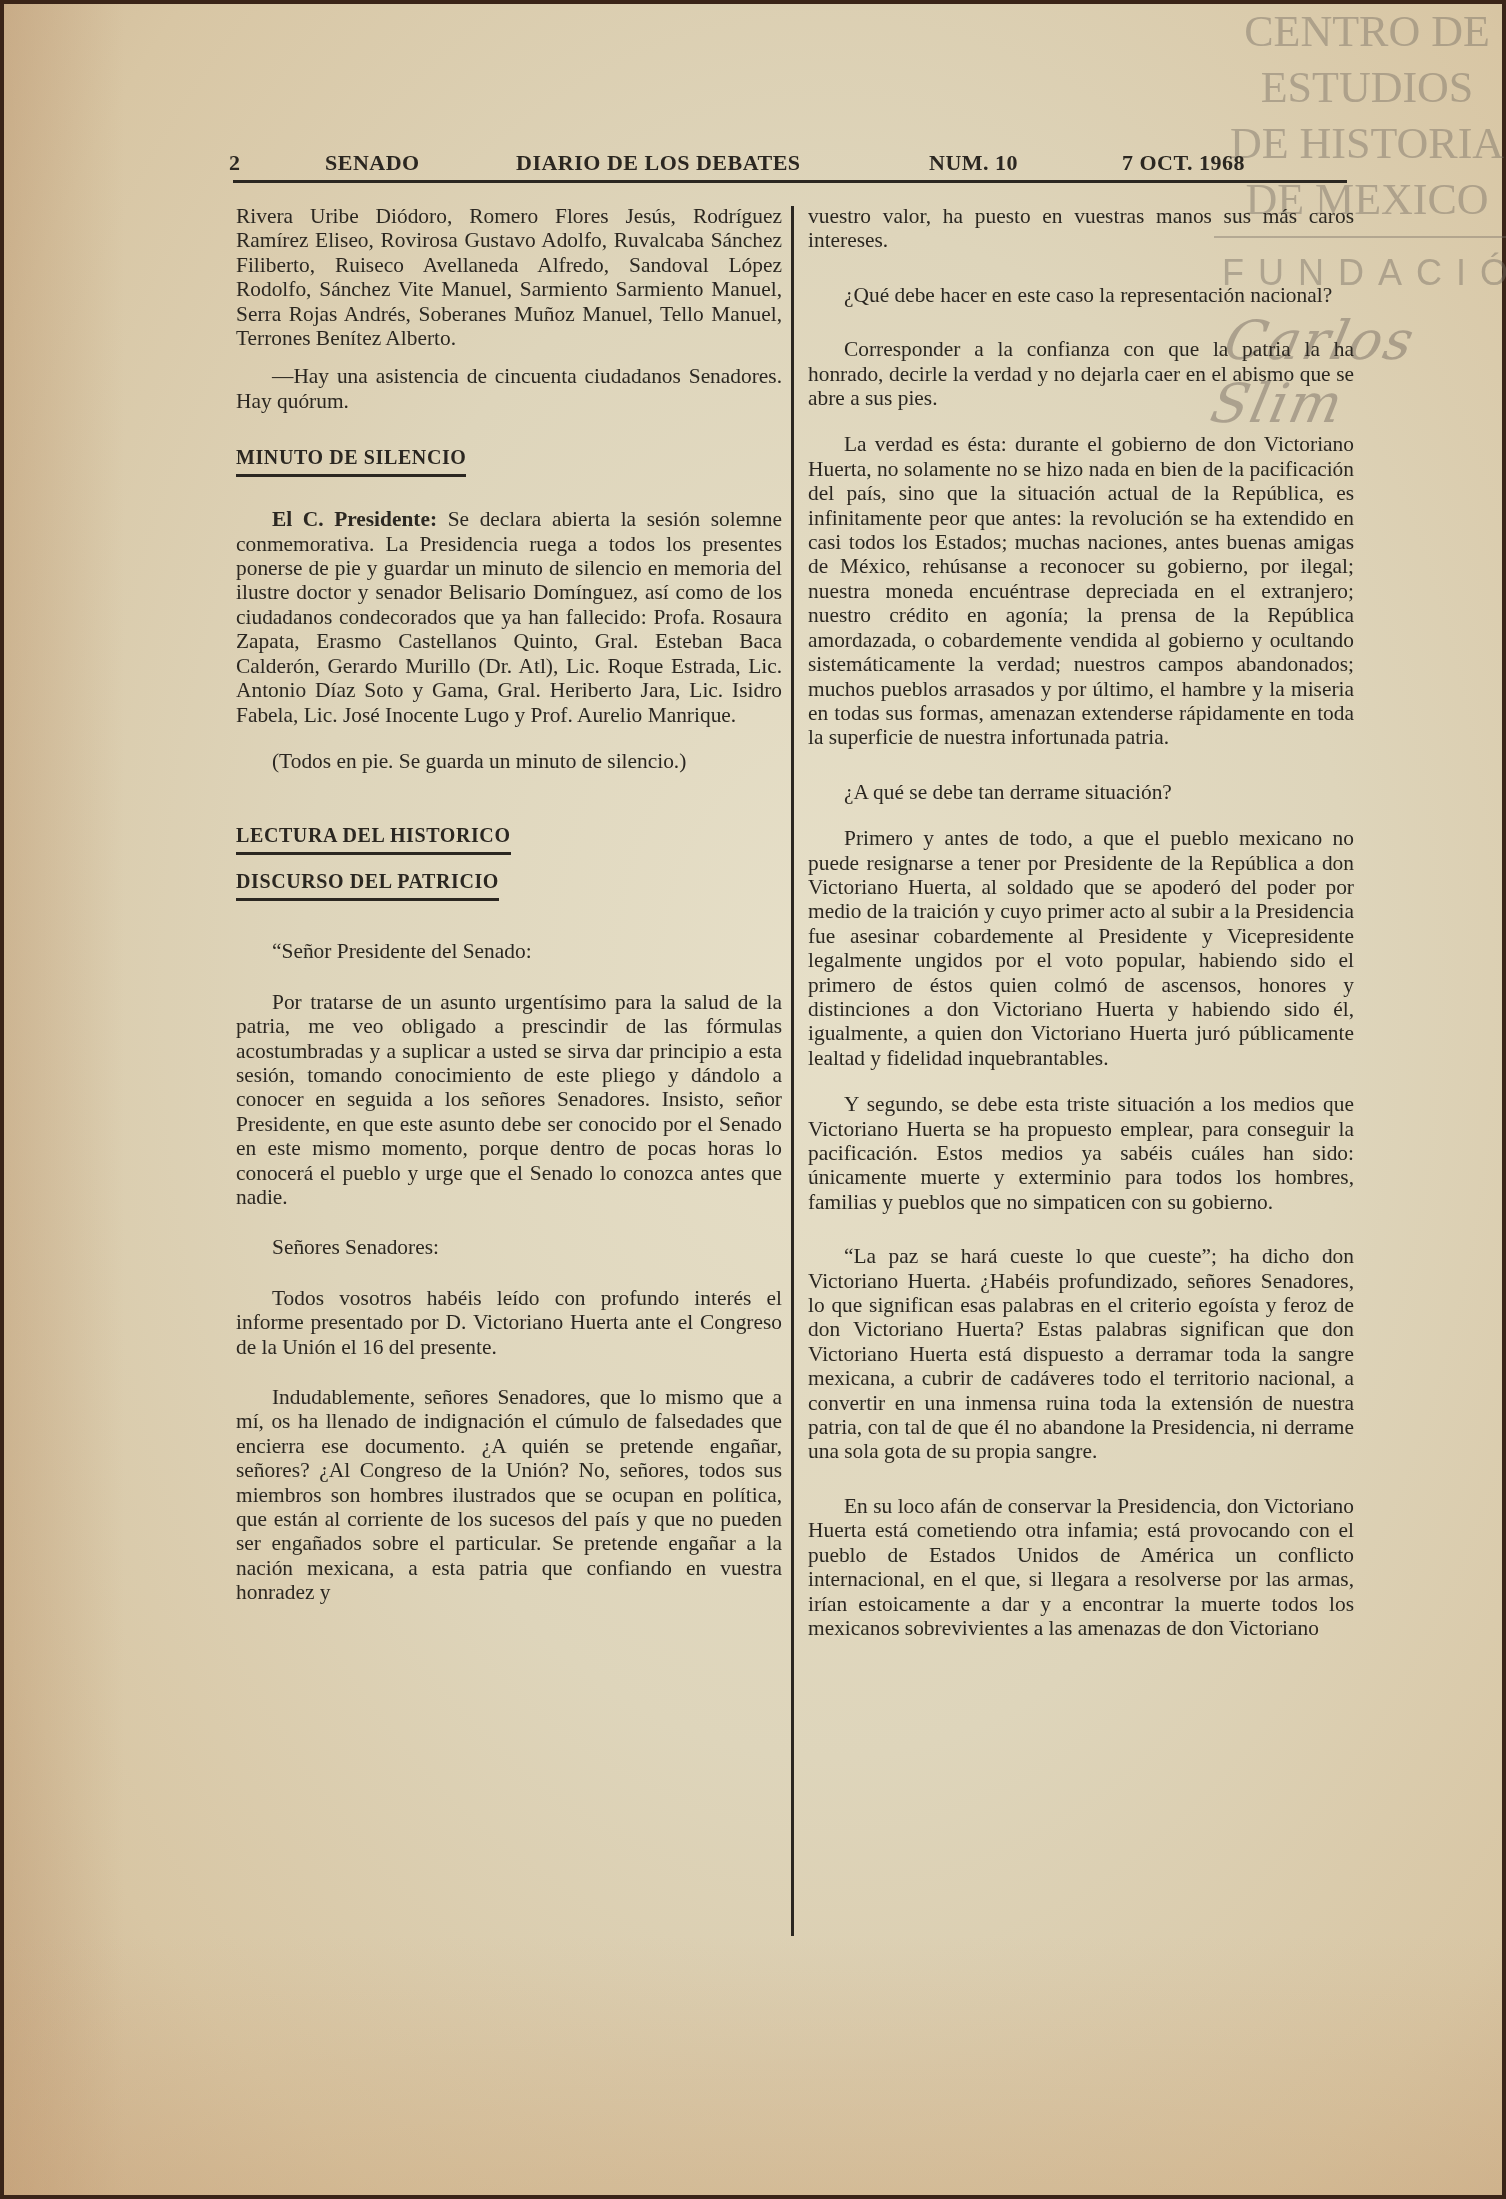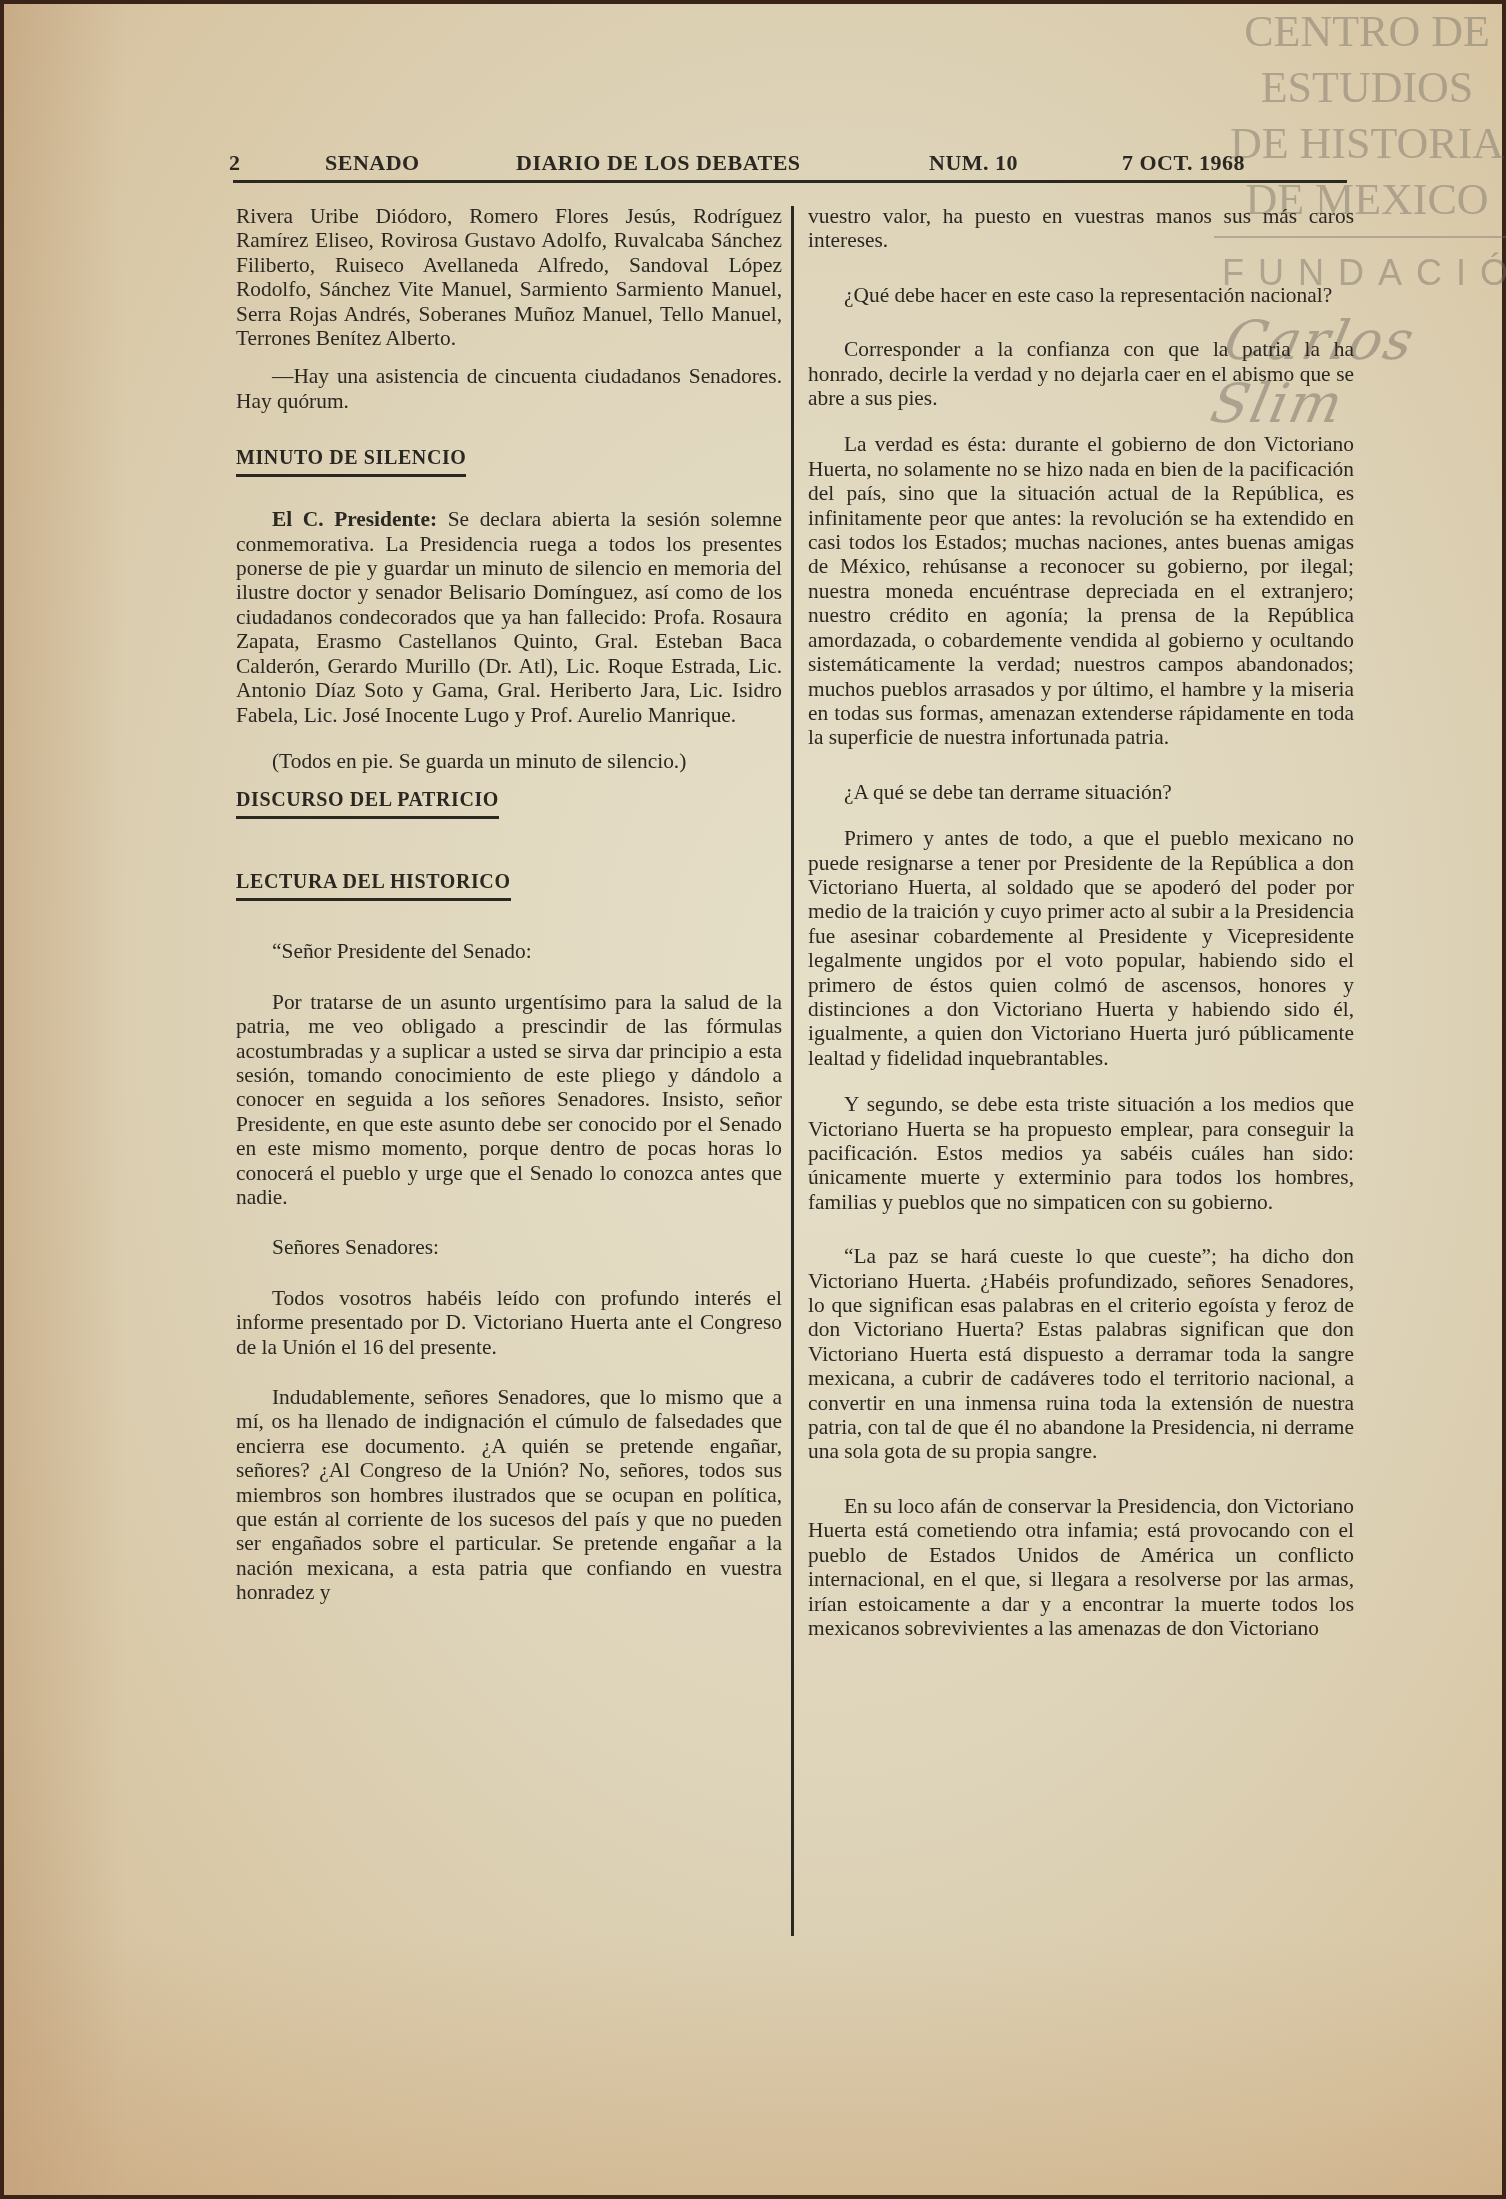--- a/index.html
+++ b/index.html
@@ -105,25 +105,25 @@
 
     <p style="margin-top:30px">
       <span class="section-title">MINUTO DE SILENCIO</span>
     </p>
 
     <p class="indent" style="margin-top:30px"><span class="speaker">El C. Presidente:</span><span> Se declara abierta la sesión solemne conmemorativa. La Presidencia ruega a todos los presentes ponerse de pie y guardar un minuto de silencio en memoria del ilustre doctor y senador Belisario Domínguez, así como de los ciudadanos condecorados que ya han fallecido: Profa. Rosaura Zapata, Erasmo Castellanos Quinto, Gral. Esteban Baca Calderón, Gerardo Murillo (Dr. Atl), Lic. Roque Estrada, Lic. Antonio Díaz Soto y Gama, Gral. Heriberto Jara, Lic. Isidro Fabela, Lic. José Inocente Lugo y Prof. Aurelio Manrique.</span></p>
 
     <p class="indent gap-m">(Todos en pie. Se guarda un minuto de silencio.)</p>
 
 
+    <p style="margin-top:48px">
+      <span class="section-title">LECTURA DEL HISTORICO</span>
+    </p>
     <p style="margin-top:12px">
       <span class="section-title">DISCURSO DEL PATRICIO</span>
-    </p>
-    <p style="margin-top:48px">
-      <span class="section-title">LECTURA DEL HISTORICO</span>
     </p>
 
     <p class="indent" style="margin-top:38px">“Señor Presidente del Senado:</p>
     <p class="indent" style="margin-top:26px">Por tratarse de un asunto urgentísimo para la salud de la patria, me veo obligado a prescindir de las fórmulas acostumbradas y a suplicar a usted se sirva dar principio a esta sesión, tomando conocimiento de este pliego y dándolo a conocer en seguida a los señores Senadores. Insisto, señor Presidente, en que este asunto debe ser conocido por el Senado en este mismo momento, porque dentro de pocas horas lo conocerá el pueblo y urge que el Senado lo conozca antes que nadie.</p>
     <p class="indent" style="margin-top:26px">Señores Senadores:</p>
     <p class="indent" style="margin-top:26px">Todos vosotros habéis leído con profundo interés el informe presentado por D. Victoriano Huerta ante el Congreso de la Unión el 16 del presente.</p>
     <p class="indent" style="margin-top:26px">Indudablemente, señores Senadores, que lo mismo que a mí, os ha llenado de indignación el cúmulo de falsedades que encierra ese documento. ¿A quién se pretende engañar, señores? ¿Al Congreso de la Unión? No, señores, todos sus miembros son hombres ilustrados que se ocupan en política, que están al corriente de los sucesos del país y que no pueden ser engañados sobre el particular. Se pretende engañar a la nación mexicana, a esta patria que confiando en vuestra honradez y</p>
   </div>
 
   <div class="col col-right">

